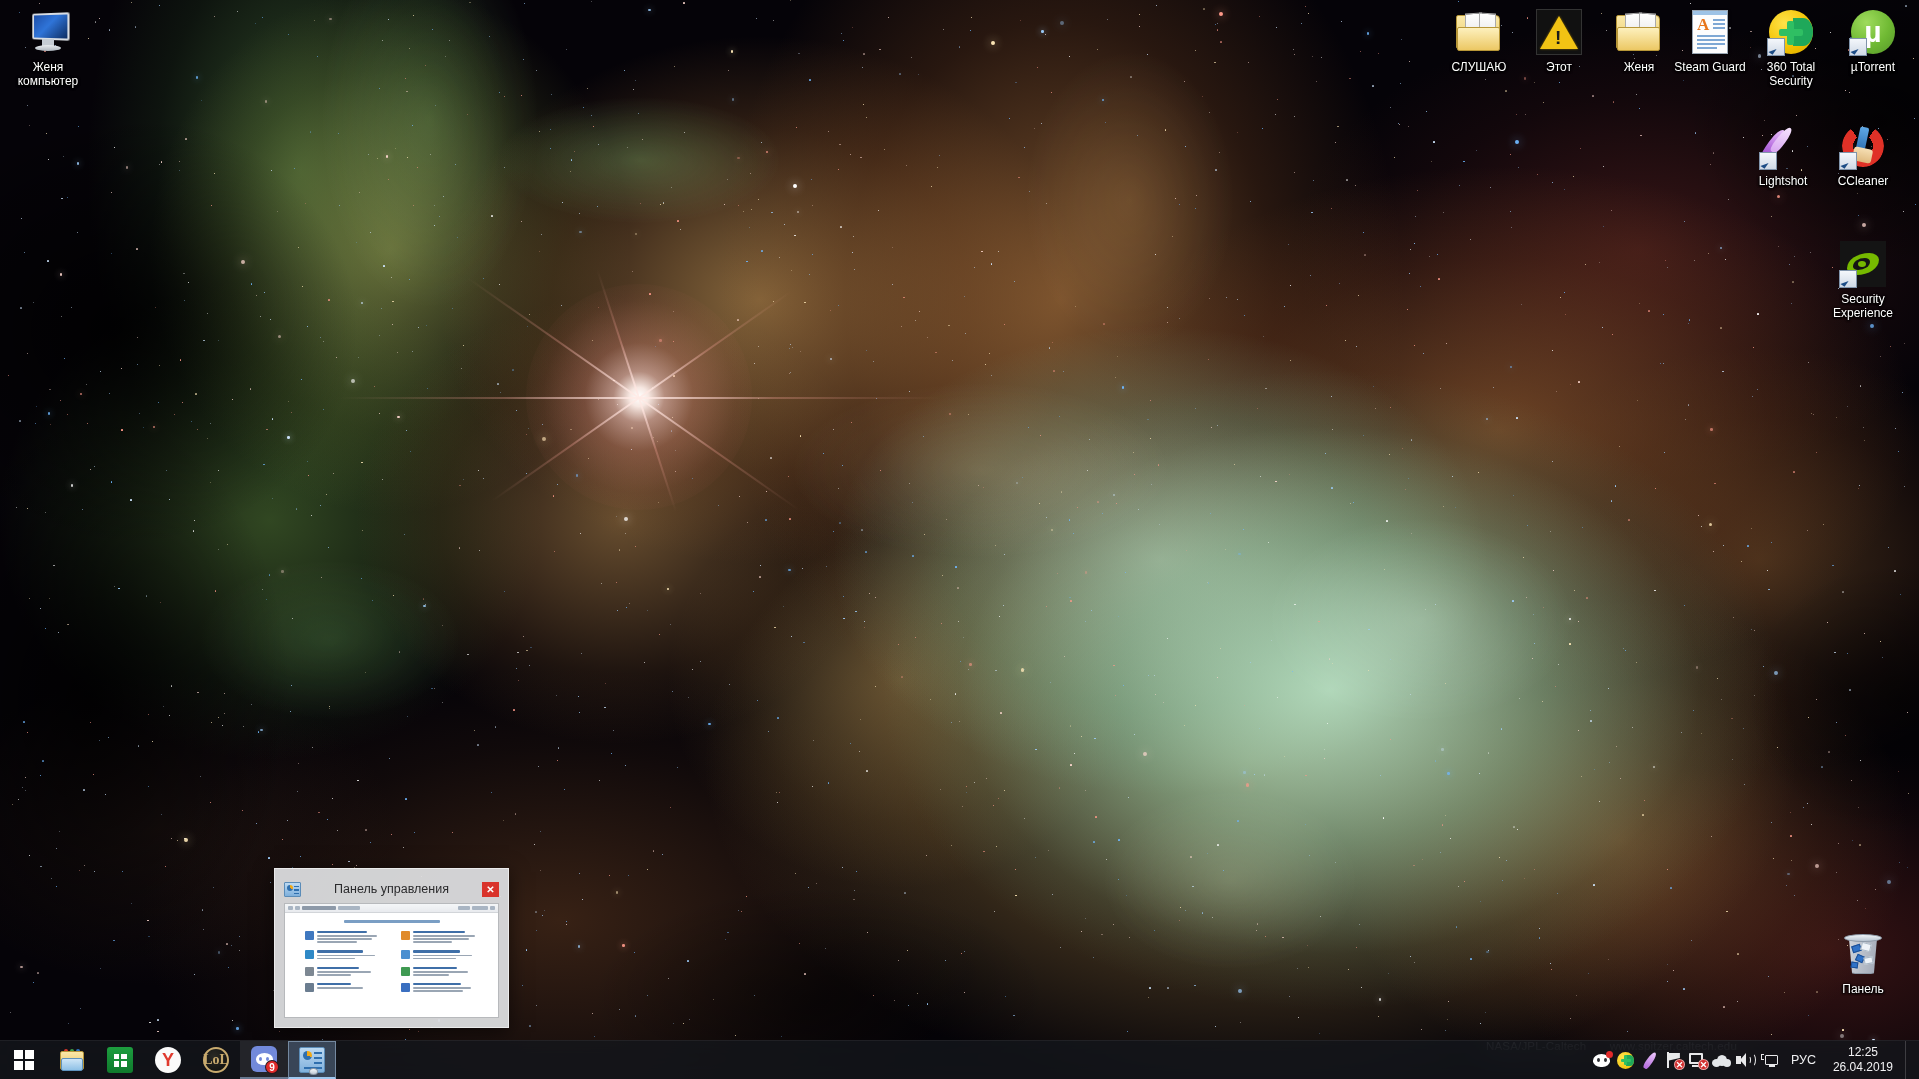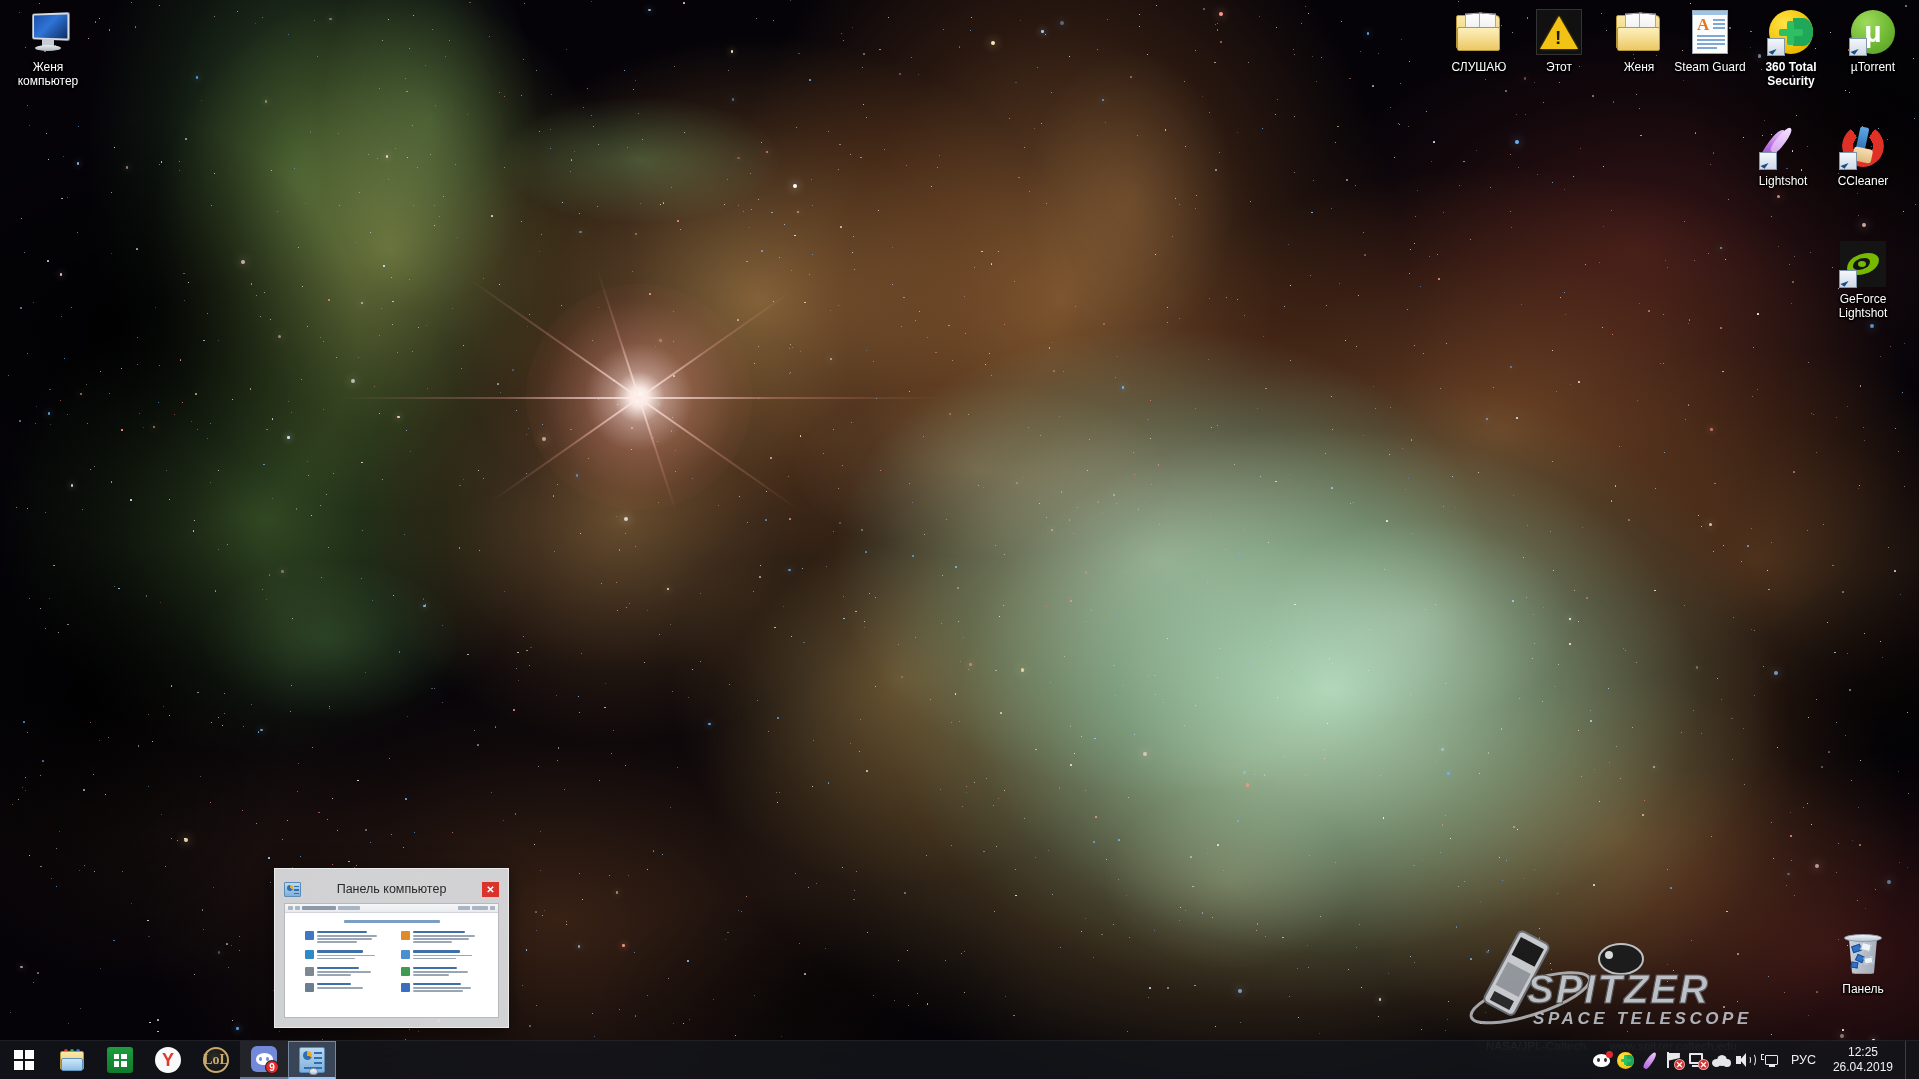--- a/index.html
+++ b/index.html
@@ -2111,37 +2111,20 @@
     <div class="sp" style="transform:rotate(0deg)"></div>
     <div class="sp" style="transform:rotate(180deg)"></div>
     <div class="sp" style="transform:rotate(35deg) scaleX(.65)"></div>
     <div class="sp" style="transform:rotate(145deg) scaleX(.6)"></div>
     <div class="sp" style="transform:rotate(215deg) scaleX(.7)"></div>
     <div class="sp" style="transform:rotate(325deg) scaleX(.62)"></div>
     <div class="sp" style="transform:rotate(72deg) scaleX(.4)"></div>
     <div class="sp" style="transform:rotate(252deg) scaleX(.45)"></div>
   </div>
 
-  <div id="spitzer-watermark">
-    <svg viewBox="0 0 300 104" width="300" height="104">
-      <g transform="rotate(-18 120 52)">
-        <ellipse cx="78" cy="56" rx="62" ry="17" fill="none" stroke="#c9cdd2" stroke-width="3" opacity=".85"></ellipse>
-      </g>
-      <g transform="rotate(28 70 50)">
-        <rect x="48" y="6" width="34" height="80" rx="5" fill="#d3d7dc" stroke="#6f757c" stroke-width="2"></rect>
-        <rect x="52" y="12" width="26" height="20" fill="#1a1a1c"></rect>
-        <rect x="52" y="40" width="26" height="26" fill="#9ba1a8"></rect>
-        <rect x="54" y="72" width="22" height="10" fill="#2a2c2f"></rect>
-      </g>
-      <ellipse cx="172" cy="30" rx="22" ry="15" fill="#1b1c1e" stroke="#c9cdd2" stroke-width="2"></ellipse>
-      <circle cx="160" cy="26" r="4" fill="#e6e8ea"></circle>
-      <text x="78" y="74" font-family="'Liberation Sans',sans-serif" font-size="40" font-weight="bold" font-style="italic" fill="#c9ced4" stroke="#5c6166" stroke-width="1.2" letter-spacing="2">SPITZER</text>
-      <text x="84" y="95" font-family="'Liberation Sans',sans-serif" font-size="17" font-weight="bold" font-style="italic" fill="#b9bfc6" letter-spacing="3.6">SPACE TELESCOPE</text>
-    </svg>
-  </div>
   <div id="spitzer-credit">
     <span style="margin-left:0">NASA/JPL-Caltech</span>
     <span>www.spitzer.caltech.edu</span>
   </div>
 
   <div class="dicon" style="left:5px;top:8px;">
     <div class="gfx">
       <div class="monitor">
           <div class="scr"></div>
           <div class="stand"></div>
@@ -2194,21 +2177,21 @@
         <div class="bar" style="top:16px;left:20px;width:12px"></div>
         <div class="bar" style="top:24px;width:28px"></div>
         <div class="bar" style="top:28px;width:28px"></div>
         <div class="bar" style="top:32px;width:28px"></div>
         <div class="bar" style="top:36px;width:20px"></div>
       </div>
     </div>
     <div class="lbl">Steam Guard</div>
   </div>
 
-  <div class="dicon" style="left:1748px;top:8px;font-weight:bold;">
+  <div class="dicon" style="left:1748px;top:8px;">
     <div class="gfx shortcut">
       <div class="ts360">
           <div class="cross-h"></div>
           <div class="cross-v"></div>
         </div>
     </div>
     <div class="lbl">360 Total Security</div>
   </div>
 
   <div class="dicon" style="left:1830px;top:8px;">
@@ -2240,21 +2223,21 @@
     </div>
     <div class="lbl">CCleaner</div>
   </div>
 
   <div class="dicon" style="left:1820px;top:240px;">
     <div class="gfx shortcut">
       <div class="nvidia">
           <div class="eye"></div>
         </div>
     </div>
-    <div class="lbl">GeForce Lightshot</div>
+    <div class="lbl">Security Experience</div>
   </div>
 
   <div class="dicon" style="left:1820px;top:930px;">
     <div class="gfx">
       <div class="bin">
         <div class="body"></div>
         <div class="p pb" style="left:10px;top:14px;width:9px;height:7px;transform:rotate(-18deg)"></div>
         <div class="p" style="left:19px;top:12px;width:10px;height:8px;transform:rotate(14deg)"></div>
         <div class="p pb" style="left:14px;top:24px;width:8px;height:7px;transform:rotate(25deg)"></div>
         <div class="p" style="left:22px;top:26px;width:9px;height:7px;transform:rotate(-10deg)"></div>
@@ -2266,21 +2249,21 @@
   </div>
 
   <div id="thumb-preview">
     <div id="thumb-titlebar">
       <div id="thumb-app-icon">
         <div class="pie"></div>
         <div class="l" style="top:3px"></div>
         <div class="l" style="top:6.5px"></div>
         <div class="l" style="top:10px"></div>
       </div>
-      <div id="thumb-title">Панель компьютер</div>
+      <div id="thumb-title">Панель управления</div>
       <div id="thumb-close">✕</div>
     </div>
     <div id="thumb-body">
       <div id="thumb-addressbar">
         <div class="ab-chip" style="width:5px"></div>
         <div class="ab-chip" style="width:5px"></div>
         <div class="ab-chip" style="width:34px;background:#8d99a8"></div>
         <div class="ab-chip" style="width:22px"></div>
         <div class="ab-chip" style="width:12px;margin-left:auto"></div>
         <div class="ab-chip" style="width:16px"></div>

